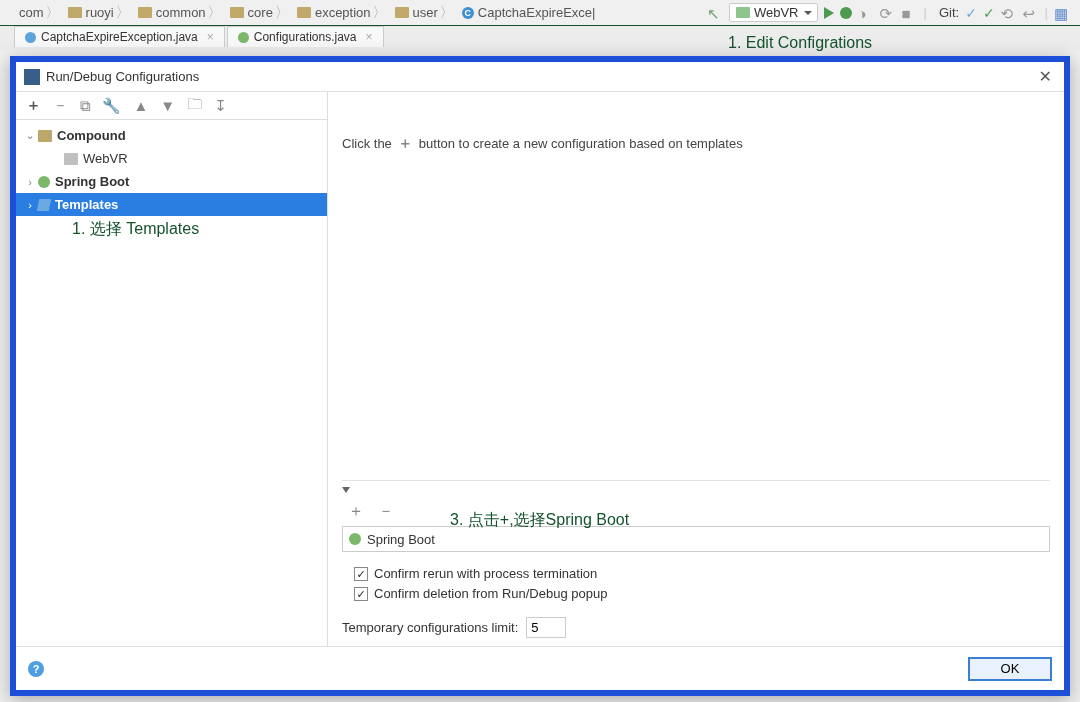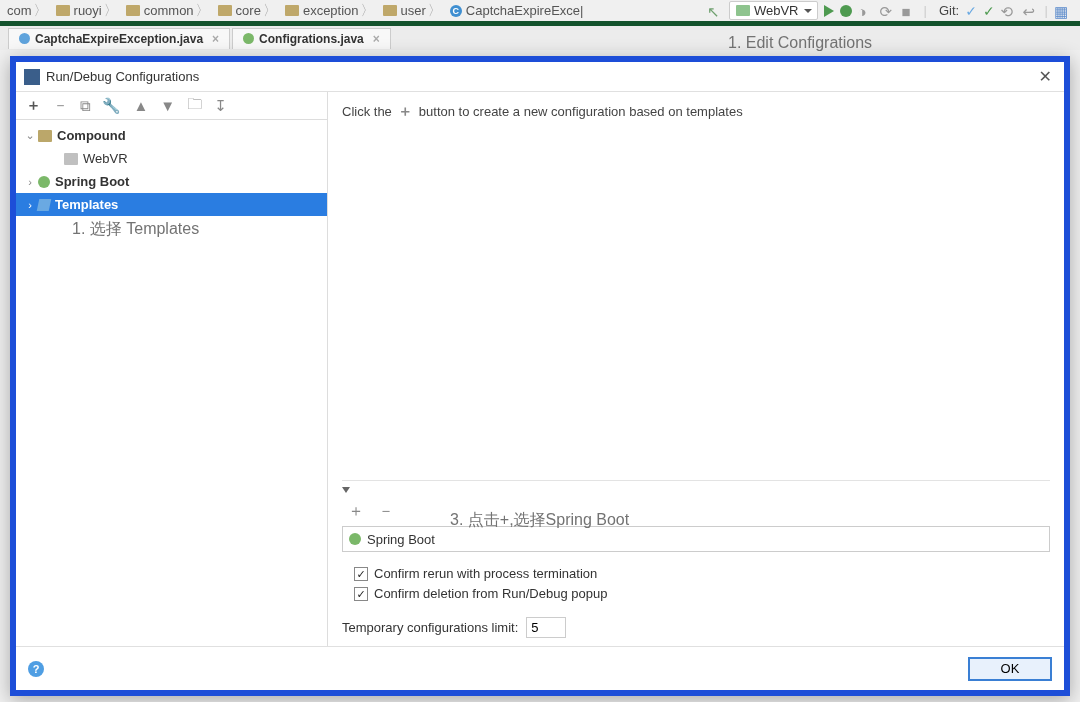--- a/index.html
+++ b/index.html
@@ -1,41 +1,41 @@
 <!DOCTYPE html>
 <html><head>
 <meta charset="utf-8">
 <style>
   * { box-sizing: border-box; margin: 0; padding: 0; }
   body { font-family: "Segoe UI", Arial, sans-serif; font-size: 13px; background: #f0f0f0; width: 1080px; height: 702px; overflow: hidden; position: relative; color: #333; }
   
   
-  .topbar { height: 26px; background: #f0f0f0; border-bottom: 5px solid #14532d; display: flex; align-items: center; padding-left: 4px; }
+  .topbar { height: 26px; background: #f0f0f0; border-bottom: 1px solid #14532d; display: flex; align-items: center; padding-left: 16px; }
   .crumb { display: flex; align-items: center; color: #555; padding: 0 3px; cursor: pointer; }
   .crumb .sep { color: #aaa; margin: 0 2px; font-size: 14px; }
   .folder-ic { width: 14px; height: 11px; background: #bfa86a; display: inline-block; margin-right: 4px; border-radius: 1px; position: relative; }
   .class-ic { width: 12px; height: 12px; border-radius: 50%; background: #3f8fd1; display: inline-block; margin-right: 4px; color: white; font-size: 9px; text-align: center; line-height: 12px; font-weight: bold; }
 
   .topbar-right { margin-left: auto; display: flex; align-items: center; gap: 6px; padding-right: 10px; }
   .dd { border: 1px solid #ccc; background: #fff; padding: 1px 18px 1px 6px; position: relative; border-radius: 2px; display: flex; align-items: center; cursor: pointer; }
   .dd::after { content: ""; position: absolute; right: 5px; top: 50%; border-left: 4px solid transparent; border-right: 4px solid transparent; border-top: 4px solid #555; transform: translateY(-50%); }
   .dd .folder-ic { background: #8ec48e; }
   .tbtn { width: 16px; height: 16px; cursor: pointer; display:inline-block; }
   .play { width:0;height:0;border-top:6px solid transparent;border-bottom:6px solid transparent;border-left:10px solid #4e9a50; }
   .bug { width:12px; height:12px; border-radius:50%; background:#4e9a50; position:relative; }
   .greytool { color:#999; font-size:15px; }
   .gitlabel { color:#444; margin-left:6px; }
   .tick { color:#6aa9e2; font-size:14px; }
   .tick.green { color:#4e9a50; }
 
   
-  .anno { position: absolute; color: #737373; font-size: 16px; font-family: Arial; pointer-events: none; }
-
-  
-  .tabrow { height: 24px; background: #ececec; display: flex; align-items: center; padding-left: 8px; font-weight: bold; }
+  .anno { position: absolute; color: #14532d; font-size: 16px; font-family: Arial; pointer-events: none; }
+
+  
+  .tabrow { height: 24px; background: #ececec; display: flex; align-items: flex-start; padding-left: 14px; }
   .etab { background: #f8f8f8; border: 1px solid #ccc; border-bottom: none; padding: 3px 10px; margin-right: 2px; display: flex; align-items: center; gap: 5px; font-size: 12px; cursor: pointer; }
   .etab .jic { width:11px; height:11px; border-radius:50%; background:#5fa3dc; display:inline-block; position:relative; }
   .etab .jic.green { background:#7bb869; }
   .etab .x { color:#aaa; margin-left:4px; cursor:pointer; }
 
   
   .dialog { position: absolute; top: 56px; left: 10px; width: 1060px; height: 640px; background: #fff; border: 6px solid #1d4ed8; box-shadow: 0 4px 18px rgba(0,0,0,0.3); display: flex; flex-direction: column; }
   .dlg-titlebar { height: 30px; display: flex; align-items: center; padding: 0 8px; border-bottom: 1px solid #e0e0e0; }
   .dlg-icon { width: 16px; height: 16px; background: #3a5e8a; margin-right: 6px; }
   .dlg-close { margin-left: auto; font-size: 16px; color: #555; cursor: pointer; padding: 0 4px; }
@@ -57,21 +57,21 @@
   .tnode .nic.spring { background:#7bb869; border-radius:50%; width:12px; height:12px; }
   .tnode .nic.tpl { background:#6aa9e2; width:12px; height:12px; transform:skewX(-12deg); }
   .tnode.bold > span.lbl { font-weight:bold; }
   .tnode.sel { background:#2a7de1; color:#fff; }
   .tnode.sel .exp { color:#fff; }
   .tnode.child { padding-left:48px; }
   .tnode.root { padding-left:8px; }
 
   
   .right { flex:1; display:flex; flex-direction:column; padding:10px 14px 8px 14px; }
-  .hint { color:#444; display:flex; align-items:center; gap:6px; margin-bottom:auto; }
+  .hint { color:#444; display:flex; align-items:center; gap:6px; margin-bottom:auto;margin-top:32px; }
   .hint .plusic { color:#888; font-weight:bold; font-size:15px; }
 
   .section { margin-top: 260px; }
   .sec-hdr { display:flex; align-items:center; gap:6px; color:#444; margin-bottom:6px; }
   .sec-hdr .tw { width:0;height:0;border-left:4px solid transparent;border-right:4px solid transparent;border-top:6px solid #666; }
   .dash-tb { display:flex; align-items:center; gap:14px; padding:2px 6px; }
   .dash-tb .pm { color:#888; font-size:16px; cursor:pointer; }
   .dash-list { border:1px solid #ccc; height:26px; display:flex; align-items:center; padding:0 6px; margin-top:2px; }
   .dash-list .nic { width:12px;height:12px;background:#7bb869;border-radius:50%;margin-right:6px; }
 
@@ -150,21 +150,21 @@
 </div>
 
 <div class="tabrow">
   <div class="etab">
     <span class="jic"></span>
     <span>CaptchaExpireException.java</span>
     <span class="x">×</span>
   </div>
   <div class="etab">
     <span class="jic green"></span>
-    <span>Configrations.java</span>
+    <span>Configurations.java</span>
     <span class="x">×</span>
   </div>
 </div>
 
 <div class="anno" style="top:34px; left:728px;">1. Edit Configrations</div>
 
 <div class="dialog">
   <div class="dlg-titlebar">
     <span class="dlg-icon"></span>
     <span>Run/Debug Configurations</span>

